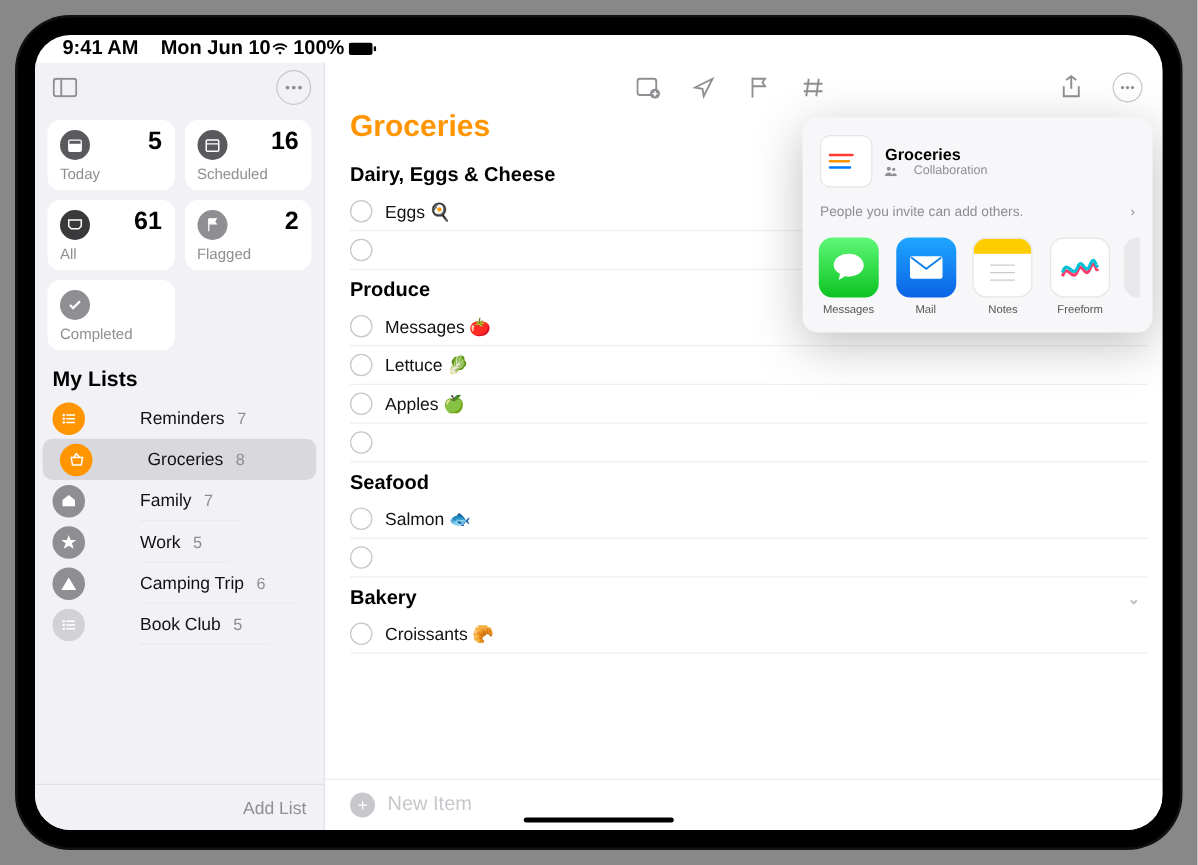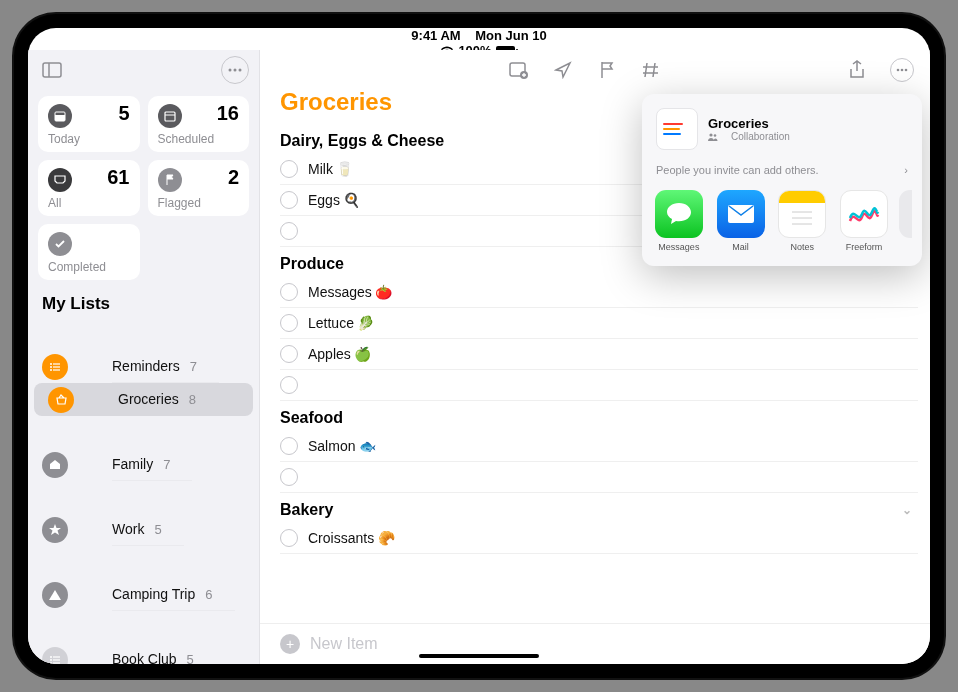--- a/index.html
+++ b/index.html
@@ -1,20 +1,20 @@
 <!DOCTYPE html>
 <html><head>
 <meta charset="utf-8">
 <style>
 * { box-sizing: border-box; margin: 0; padding: 0; font-family: -apple-system, "Helvetica Neue", Arial, sans-serif; }
 body { background:#888; display:flex; align-items:center; justify-content:center; height:692px; width:958px; }
 .ipad-frame { width:930px; height:664px; background:#000; border-radius:42px; padding:14px; position:relative; box-shadow:0 0 0 2px #111; }
 .screen { width:100%; height:100%; background:#fff; border-radius:28px; overflow:hidden; position:relative; display:flex; flex-direction:column; }
 
-.statusbar { height:22px; display:flex; align-items:center; justify-content:flex-start; padding:0 22px; font-size:13px; font-weight:600; color:#000;flex-direction:column; }
+.statusbar { height:22px; display:flex; align-items:center; justify-content:flex-start; padding:0 22px; font-size:16px; font-weight:600; color:#000; }
 .statusbar .right { display:flex; align-items:center; gap:4px; }
 
 .three-dots { position:absolute; top:24px; left:50%; transform:translateX(-50%); color:#bbb; font-size:12px; letter-spacing:2px; cursor:default;}
 
 .app { flex:1; display:flex; overflow:hidden; }
 .sidebar { width:232px; background:#f2f2f6; border-right:1px solid #e2e2e6; display:flex; flex-direction:column; }
 .sidebar-top { display:flex; justify-content:space-between; padding:6px 10px 4px; }
 .icon-btn { width:28px; height:28px; border-radius:14px; display:flex; align-items:center; justify-content:center; color:#8e8e93; cursor:pointer; }
 .icon-btn.round { border:1.5px solid #c7c7cc; border-radius:50%; }
 
@@ -24,21 +24,21 @@
 .smart-card .circle { width:24px; height:24px; border-radius:50%; display:flex; align-items:center; justify-content:center; margin-bottom:4px; }
 .smart-card .label { font-size:12px; color:#8e8e93; font-weight:500; }
 .smart-card.completed { grid-column:1/2; }
 .circle.gray { background:#5a5a5e; }
 .circle.dark { background:#3a3a3c; }
 .circle.lightgray { background:#8e8e93; }
 
 .section-title { font-size:17px; font-weight:700; padding:10px 14px 4px; }
 .my-lists { flex:1; overflow:auto; }
 .list-row { display:flex; align-items:center; padding:8px 14px; gap:10px; cursor:pointer; border-bottom:1px solid #eaeaee; margin-left:44px; padding-left:0; margin-right:4px;}
-.list-row-wrap { display:flex; align-items:center; padding-left:14px;margin-top:32px; }
+.list-row-wrap { display:flex; align-items:center; padding-left:14px; }
 .list-row-wrap.selected { background:#d8d8dd; border-radius:8px; margin:0 6px; }
 .list-row-wrap.selected .list-row { border-bottom-color:transparent; }
 .list-icon { width:26px; height:26px; border-radius:50%; display:flex; align-items:center; justify-content:center; color:#fff; font-size:13px; flex-shrink:0; }
 .list-name { flex:1; font-size:14px; color:#111; }
 .list-count { font-size:13px; color:#8e8e93; padding-right:8px; }
 .add-list { padding:10px 14px; text-align:right; font-size:14px; color:#8e8e93; cursor:pointer; border-top:1px solid #e2e2e6; }
 
 .main { flex:1; display:flex; flex-direction:column; background:#fff; position:relative; }
 .main-toolbar { display:flex; gap:22px; padding:8px 16px 2px; align-items:center; justify-content:flex-end; color:#8e8e93; }
 .main-toolbar .tool { cursor:pointer; width:22px; height:22px; display:flex; align-items:center; justify-content:center; position:relative;}
@@ -249,20 +249,21 @@
                   <rect x="4" y="7.4" width="7" height="1.2" fill="#fff"></rect>
                 </svg>
               </div>
           <div class="list-row">
                 <span class="list-name">Book Club</span>
                 <span class="list-count">5</span>
               </div>
         </div>
       </div>
 
+      <div class="add-list">Add List</div>
     </div>
 
     <div class="main">
       <div class="main-toolbar">
         <div class="spacer"></div>
         <div class="tool">
               <svg width="20" height="18" viewBox="0 0 20 18">
                 <rect x="1" y="2" width="15" height="13" rx="2" fill="none" stroke="#8e8e93" stroke-width="1.5"></rect>
                 <circle cx="15" cy="14" r="4" fill="#8e8e93"></circle>
                 <path d="M15 12v4M13 14h4" stroke="#fff" stroke-width="1.3"></path>
@@ -297,24 +298,20 @@
               </svg>
             </div>
       </div>
 
       <div class="list-title">Groceries</div>
 
       <div class="list-body">
 
         <div class="group-header">
               <span>Dairy, Eggs &amp; Cheese</span>
-            </div>
-        <div class="reminder-row">
-              <div class="radio"></div>
-              <span class="reminder-text">Milk 🥛</span>
             </div>
         <div class="reminder-row">
               <div class="radio"></div>
               <span class="reminder-text">Eggs 🍳</span>
             </div>
         <div class="reminder-row">
               <div class="radio"></div>
             </div>
 
         <div class="group-header">

